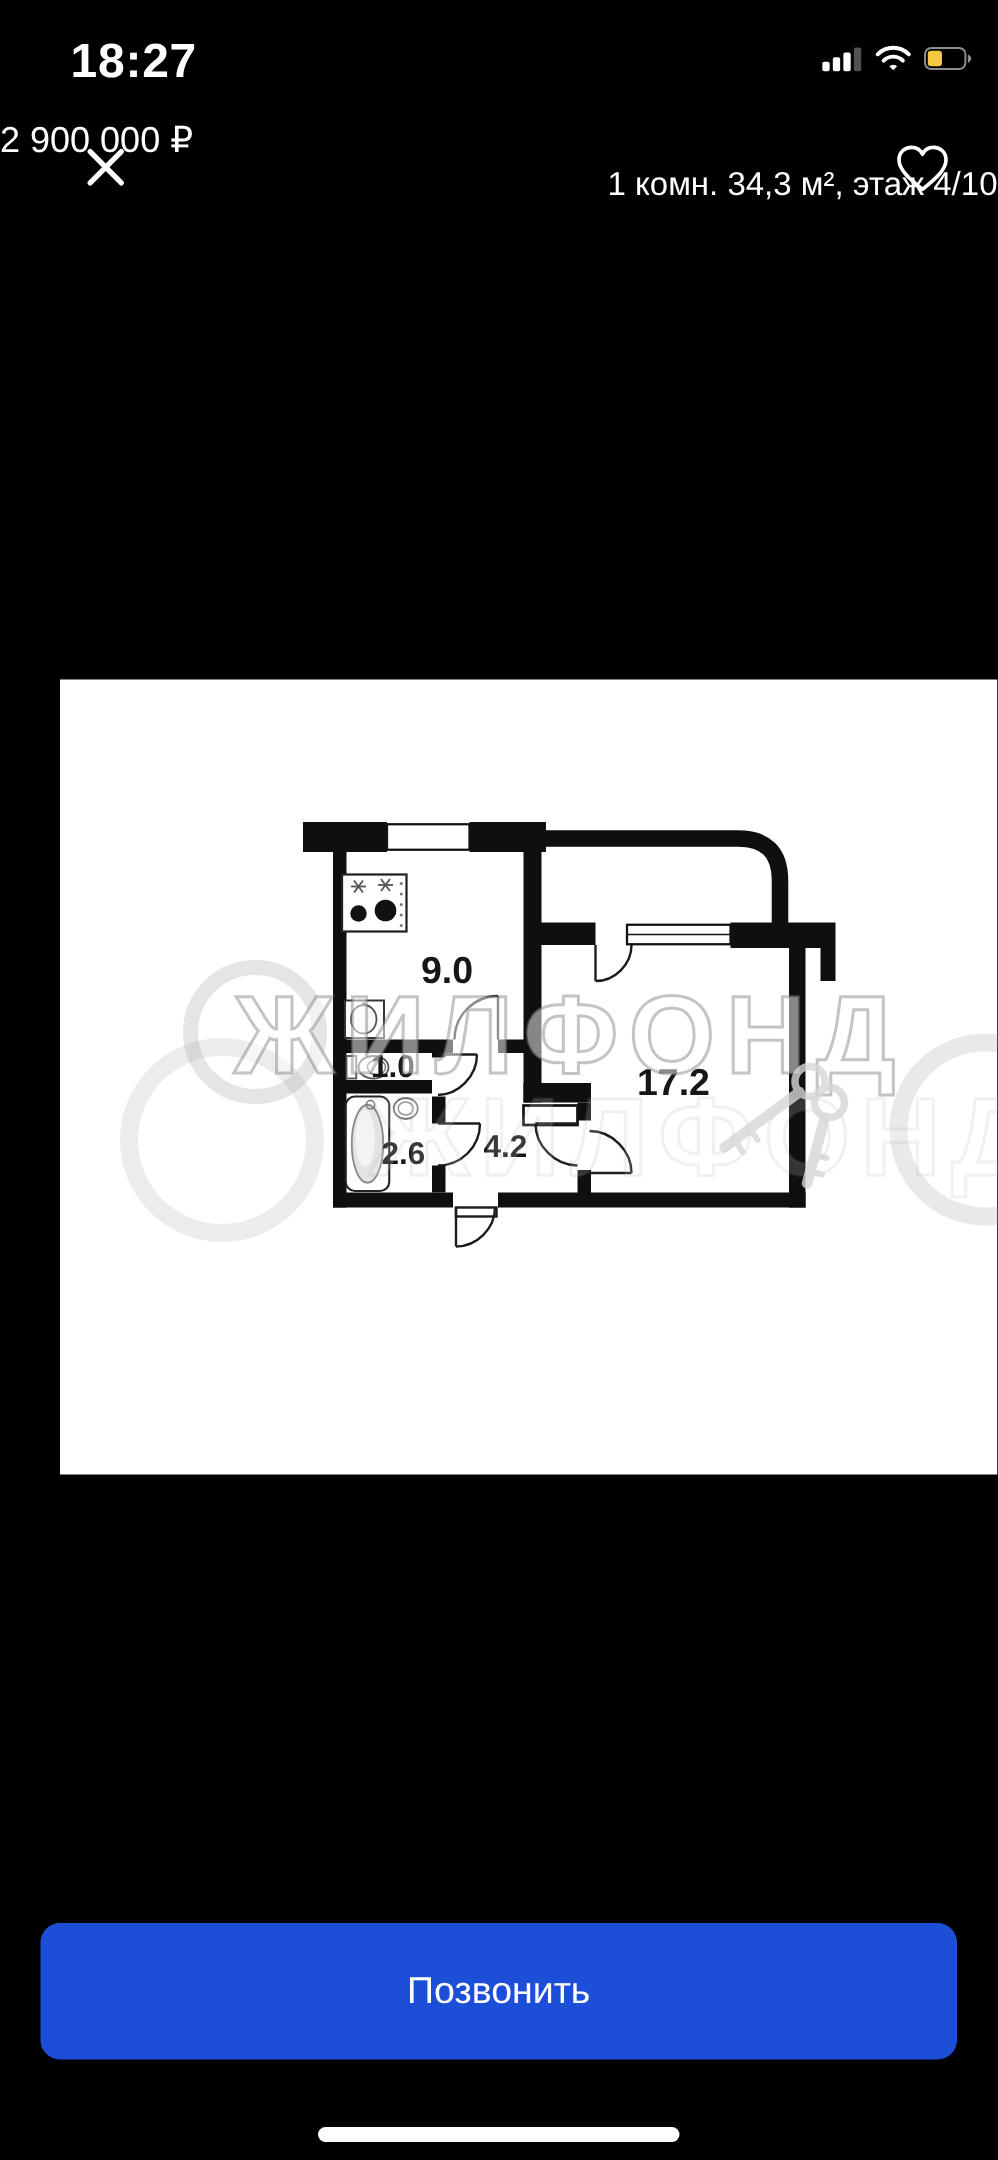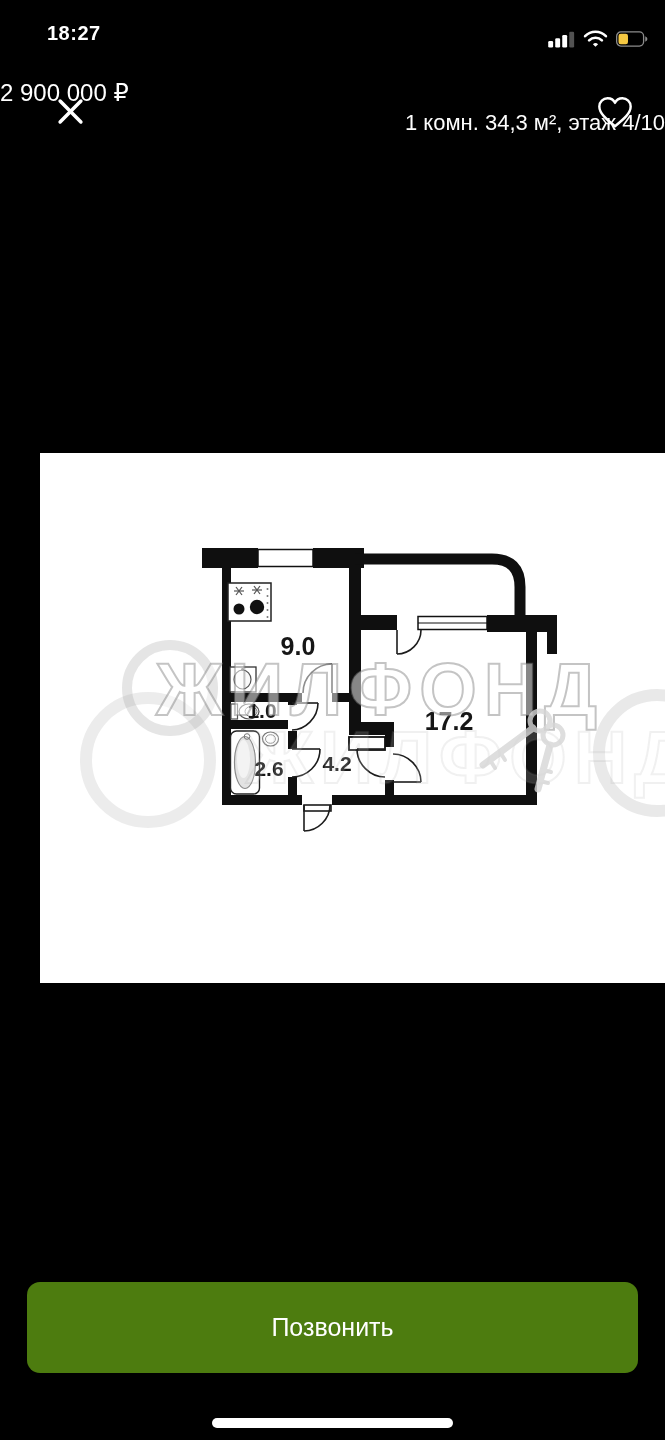--- a/index.html
+++ b/index.html
@@ -3,21 +3,21 @@
 <meta charset="utf-8">
 <style>
   html,body{margin:0;padding:0;background:#000;}
   #screen{
     position:relative;width:665px;height:1440px;background:#000;
     overflow:hidden;font-family:"Liberation Sans","DejaVu Sans",sans-serif;
     color:#fff;
   }
   
   .time{
-    position:absolute;left:47px;top:22px;font-size:20px;font-weight:700;
+    position:absolute;left:47px;top:22px;font-size:32px;font-weight:700;
     letter-spacing:.5px;color:#fff;
   }
   .status-icons{
     position:absolute;right:16px;top:30px;display:flex;align-items:center;gap:8px;
   }
   
   .price{
     position:absolute;left:0;right:0;top:79px;
     font-size:24px;font-weight:400;color:#fff;
   }
@@ -34,21 +34,21 @@
     display:flex;align-items:center;justify-content:center;cursor:pointer;background:none;border:none;padding:0;
   }
   
   .photo{
     position:absolute;left:0;top:453px;width:665px;height:530px;background:#fff;margin-left:40px;
   }
   .photo svg{display:block;}
   
   .call-btn{
     position:absolute;left:27px;top:1282px;width:611px;height:91px;
-    background:#4d7c0f;border:none;border-radius:13px;cursor:pointer;
+    background:#1d4ed8;border:none;border-radius:13px;cursor:pointer;
     color:#fff;font-size:25px;font-weight:400;
     display:flex;align-items:center;justify-content:center;
     font-family:"Liberation Sans","DejaVu Sans",sans-serif;
   }
   .home-indicator{
     position:absolute;left:212px;top:1418px;width:241px;height:10px;
     border-radius:5px;background:#fff;
   }
   .plan-label{font-weight:700;fill:#161616;}
   .wm-text{font-weight:700;letter-spacing:7px;}

